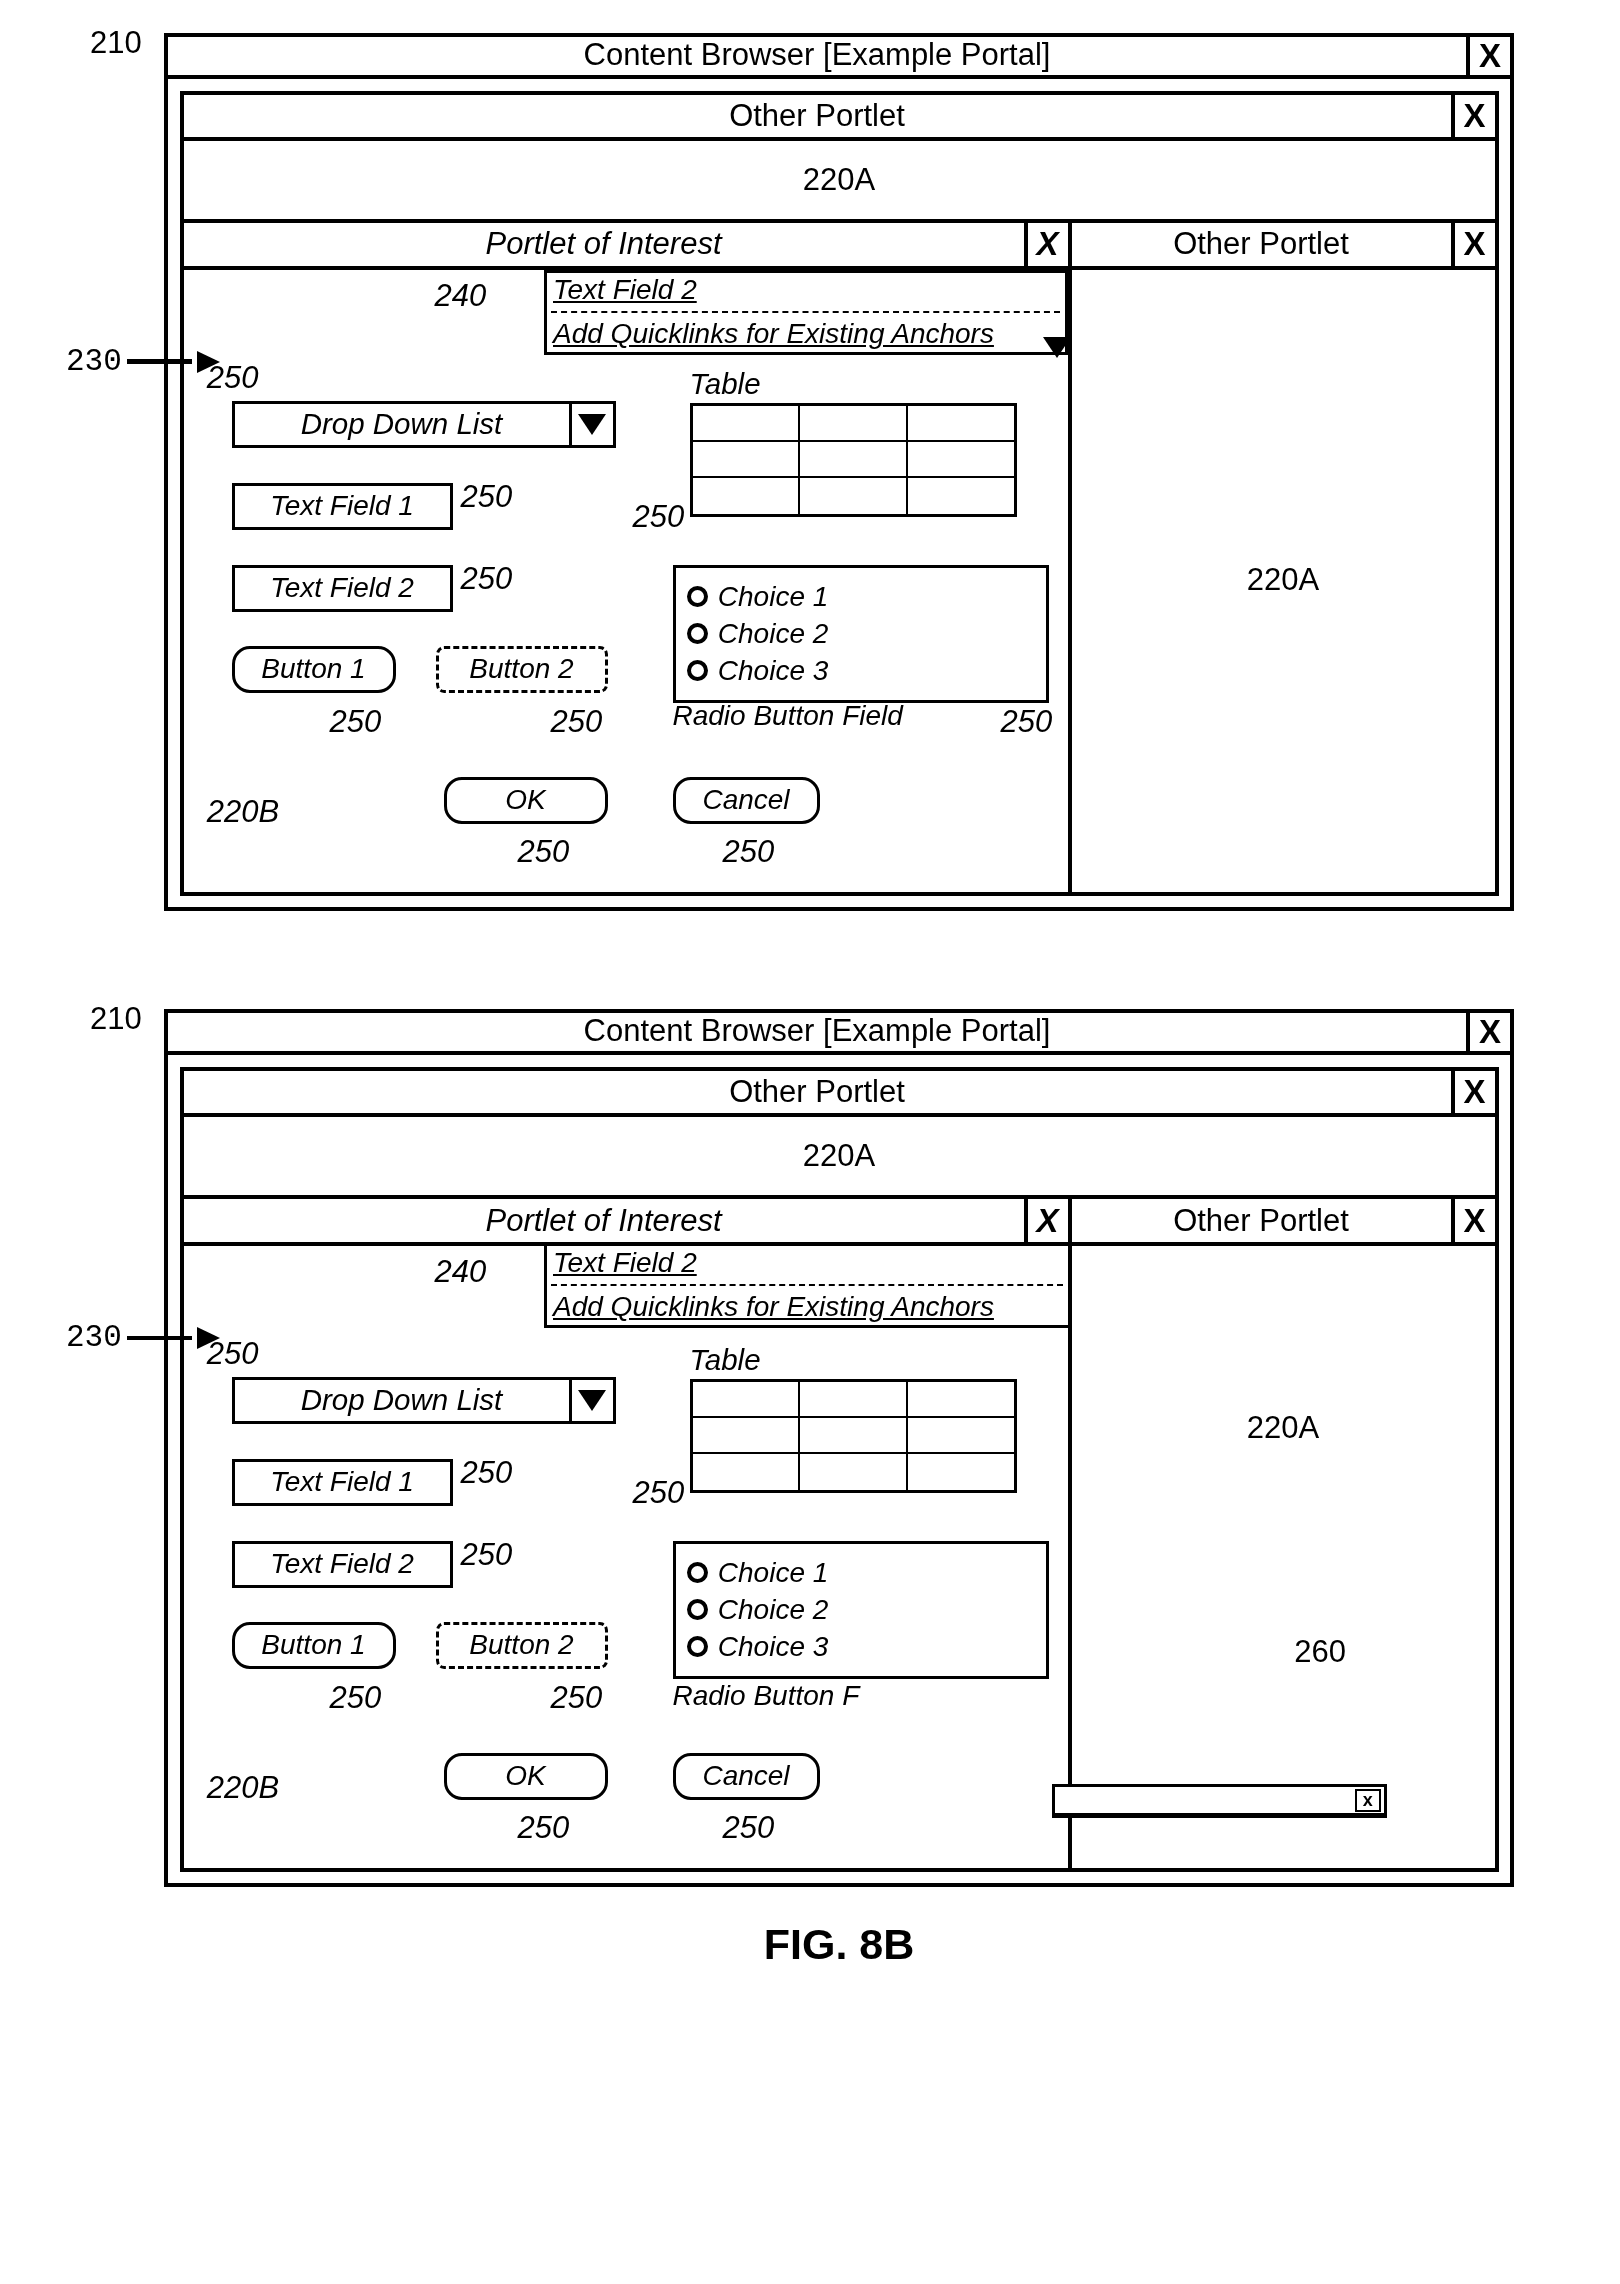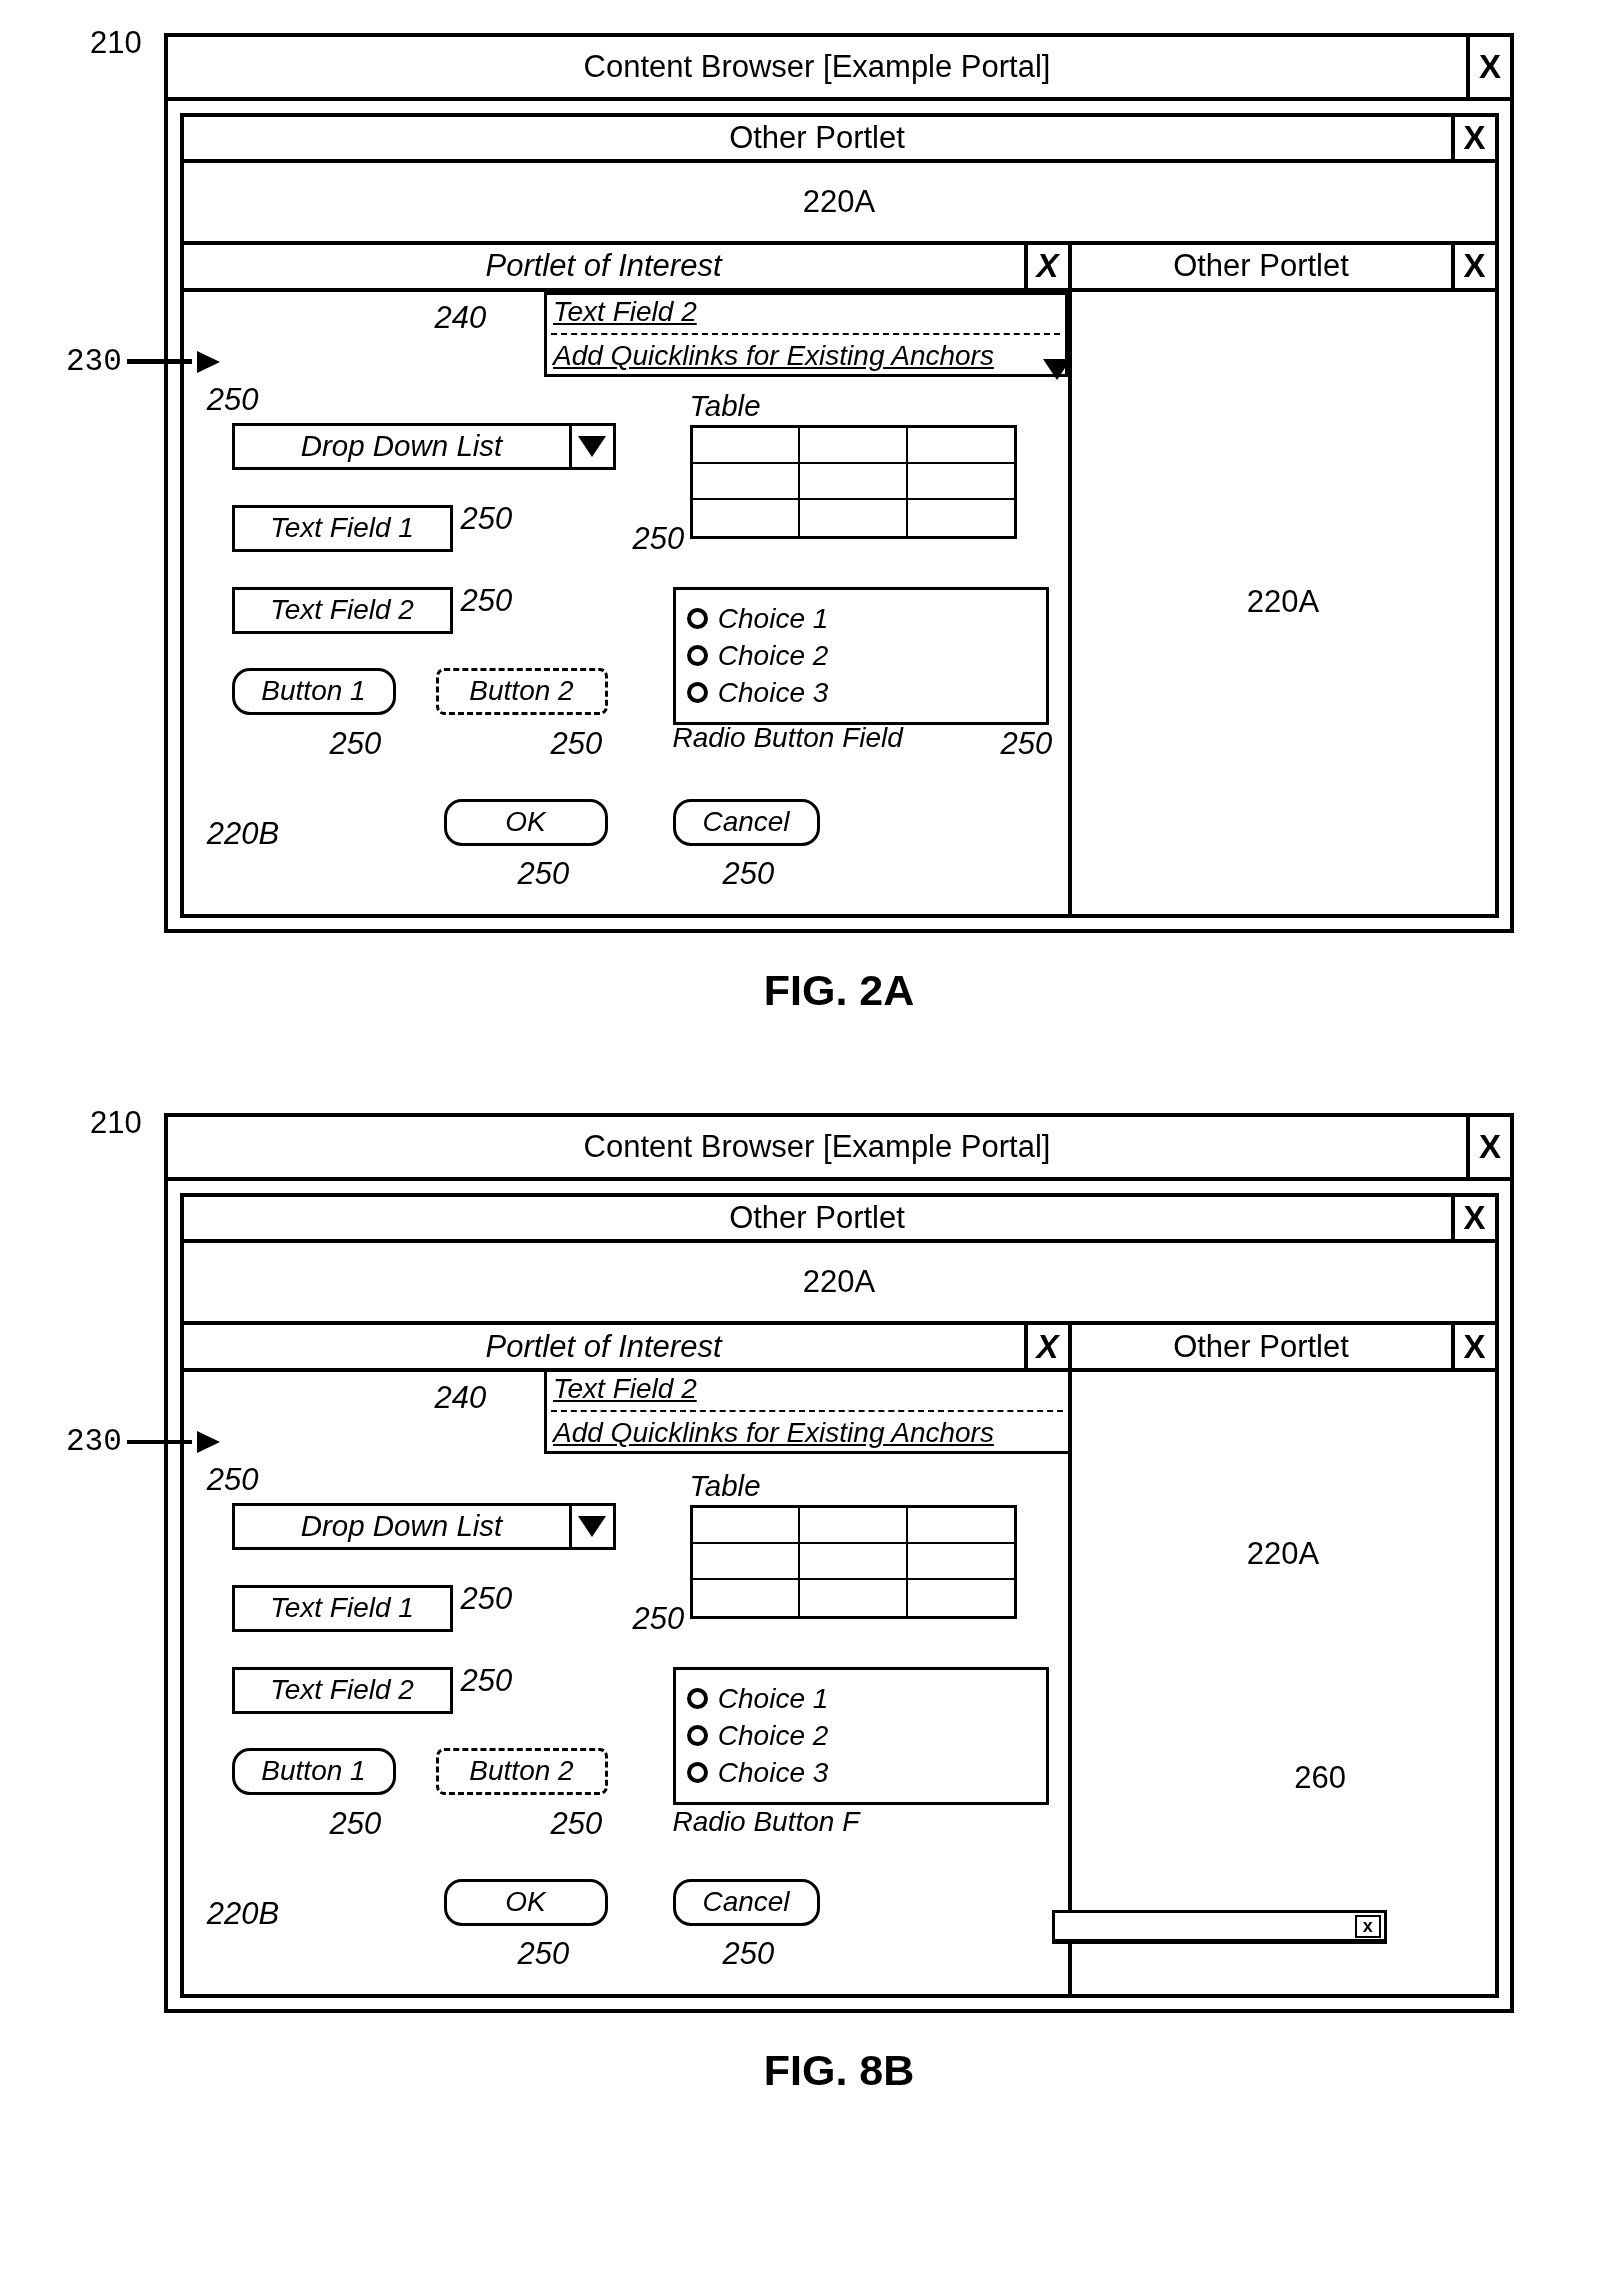--- a/index.html
+++ b/index.html
@@ -22,21 +22,21 @@
   }
   .titlebar {
     border-bottom: 4.1px solid #000;
     display: flex;
     align-items: stretch;
   }
   .titlebar-title {
     flex: 1;
     text-align: center;
     font-size: 31px;
-    padding: 12px 0;
+    padding: 0 0;
   }
   .xbtn {
     border-left: 4.1px solid #000;
     width: 44px;
     display: flex;
     align-items: center;
     justify-content: center;
     font-size: 33px;
     font-weight: 900;
     cursor: pointer;
@@ -365,21 +365,20 @@
       </div>
     </div>
   </div>
 
   <div class="arrow-230" style="top:311px;">
     <span>230</span>
     <span class="arrow-line"></span>
     <span class="arrow-head"></span>
   </div>
 
-  <div class="fig-label">FIG. 2A</div>
 </div>
 
 <div class="figure">
   <div class="callout" style="left:57px; top:-8.2px;">210</div>
 
   <div class="browser">
     <div class="titlebar">
       <div class="titlebar-title">Content Browser [Example Portal]</div>
       <div class="xbtn">X</div>
     </div>

